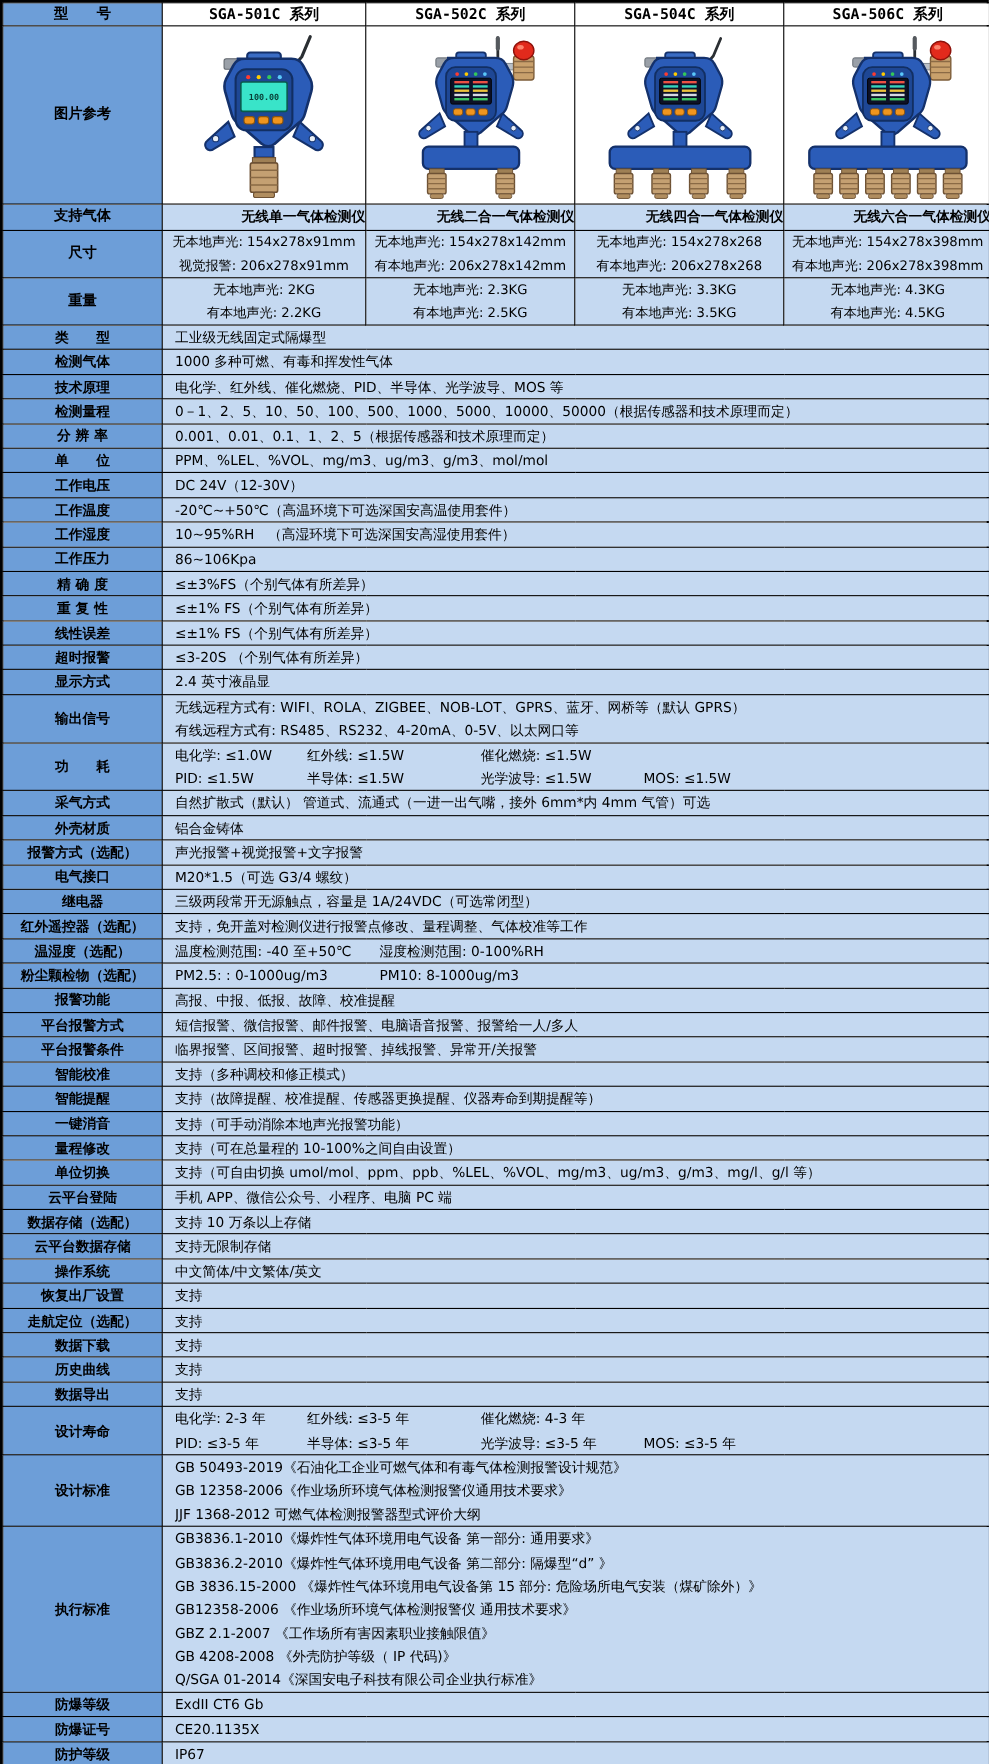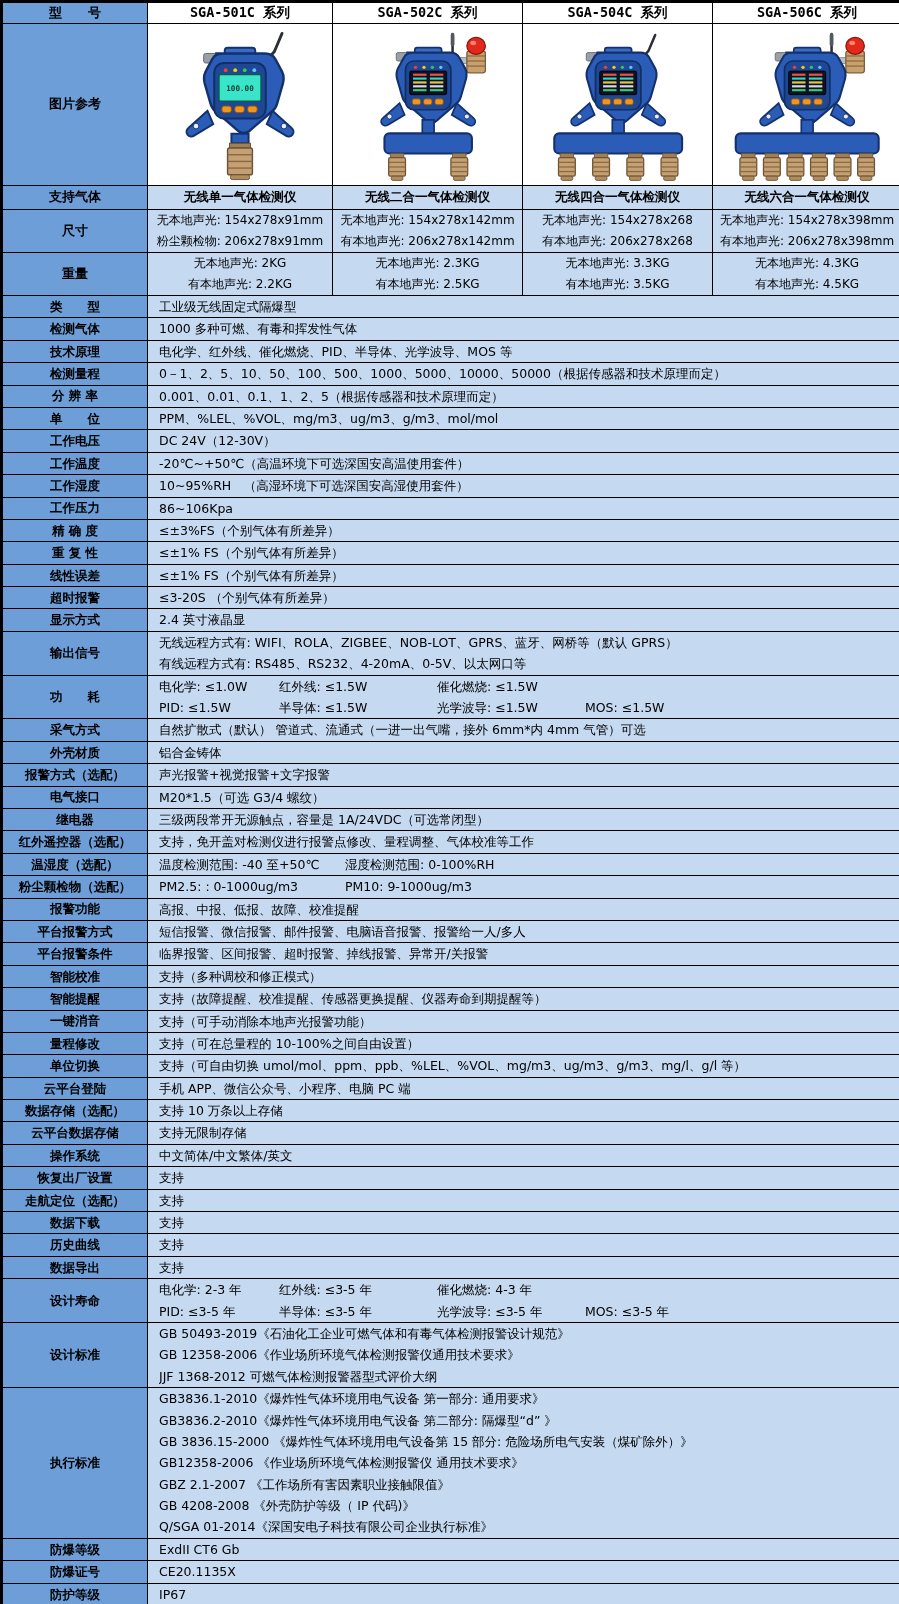--- a/index.html
+++ b/index.html
@@ -8,21 +8,21 @@
   html,body{margin:0;padding:0;background:#fff;}
   body{width:899px;font-family:"DejaVu Sans","Liberation Sans",sans-serif;color:#000;}
   .sheet{width:899px;border:2px solid var(--border);box-sizing:border-box;}
   table{width:100%;border-collapse:collapse;table-layout:fixed;}
   th,td{border:1px solid var(--border);padding:0;vertical-align:middle;box-sizing:border-box;overflow:hidden;}
   th.lbl{background:var(--label-bg);font-weight:bold;font-size:13px;text-align:center;line-height:1.25;padding:1px 2px;}
   .model-row th{height:21px;}
   .model-cell{background:var(--header-bg);font-weight:bold;font-size:13.5px;text-align:center;font-family:"DejaVu Sans Mono","DejaVu Sans",monospace;}
   .image-row td{background:#fff;height:162px;margin-left:17px;}
   .image-row svg{display:block;margin:3px auto 0 auto;}
-  .support-row td{background:var(--value-bg);height:24px;text-align:center;font-size:12.5px;font-weight:bold;}
+  .support-row td{background:var(--value-bg);height:24px;text-align:right;font-size:12.5px;font-weight:bold;}
   .dual-row td{background:var(--value-bg);text-align:center;font-size:12px;}
   .dual-row .line{height:21px;line-height:21px;}
   tr.spec th.lbl{font-size:12.5px;}
   tr.spec td.val{background:var(--value-bg);text-align:left;padding-left:11px;font-size:12.5px;}
   .line{height:21.4px;line-height:21.4px;white-space:nowrap;overflow:hidden;}
   .line .seg{display:inline-block;}
   .line .seg:nth-child(1){min-width:120px;}
   .line .seg:nth-child(2){min-width:158px;}
   .line .seg:nth-child(3){min-width:148px;}
   .line.two .seg:nth-child(1){min-width:186px;}
@@ -282,21 +282,21 @@
         <th class="lbl">支持气体</th>
       <td>无线单一气体检测仪</td>
           <td>无线二合一气体检测仪</td>
           <td>无线四合一气体检测仪</td>
           <td>无线六合一气体检测仪</td>
         </tr>
       <tr class="dual-row" id="size-row">
         <th class="lbl">尺寸</th>
       <td>
             <div class="line">无本地声光: 154x278x91mm</div>
-            <div class="line">粉尘颗检物: 206x278x91mm</div>
+            <div class="line">视觉报警: 206x278x91mm</div>
           </td>
           <td>
             <div class="line">无本地声光: 154x278x142mm</div>
             <div class="line">有本地声光: 206x278x142mm</div>
           </td>
           <td>
             <div class="line">无本地声光: 154x278x268</div>
             <div class="line">有本地声光: 206x278x268</div>
           </td>
           <td>
@@ -467,21 +467,21 @@
         </tr>
         <tr class="spec">
           <th class="lbl">温湿度（选配）</th>
           <td class="val" colspan="4">
             <div class="line two"><span class="seg">温度检测范围: -40 至+50℃</span><span class="seg">湿度检测范围: 0-100%RH</span></div>
           </td>
         </tr>
         <tr class="spec">
           <th class="lbl">粉尘颗检物（选配）</th>
           <td class="val" colspan="4">
-            <div class="line two"><span class="seg">PM2.5: : 0-1000ug/m3</span><span class="seg">PM10: 9-1000ug/m3</span></div>
+            <div class="line two"><span class="seg">PM2.5: : 0-1000ug/m3</span><span class="seg">PM10: 8-1000ug/m3</span></div>
           </td>
         </tr>
         <tr class="spec">
           <th class="lbl">报警功能</th>
           <td class="val" colspan="4">
             <div class="line">高报、中报、低报、故障、校准提醒</div>
           </td>
         </tr>
         <tr class="spec">
           <th class="lbl">平台报警方式</th>

